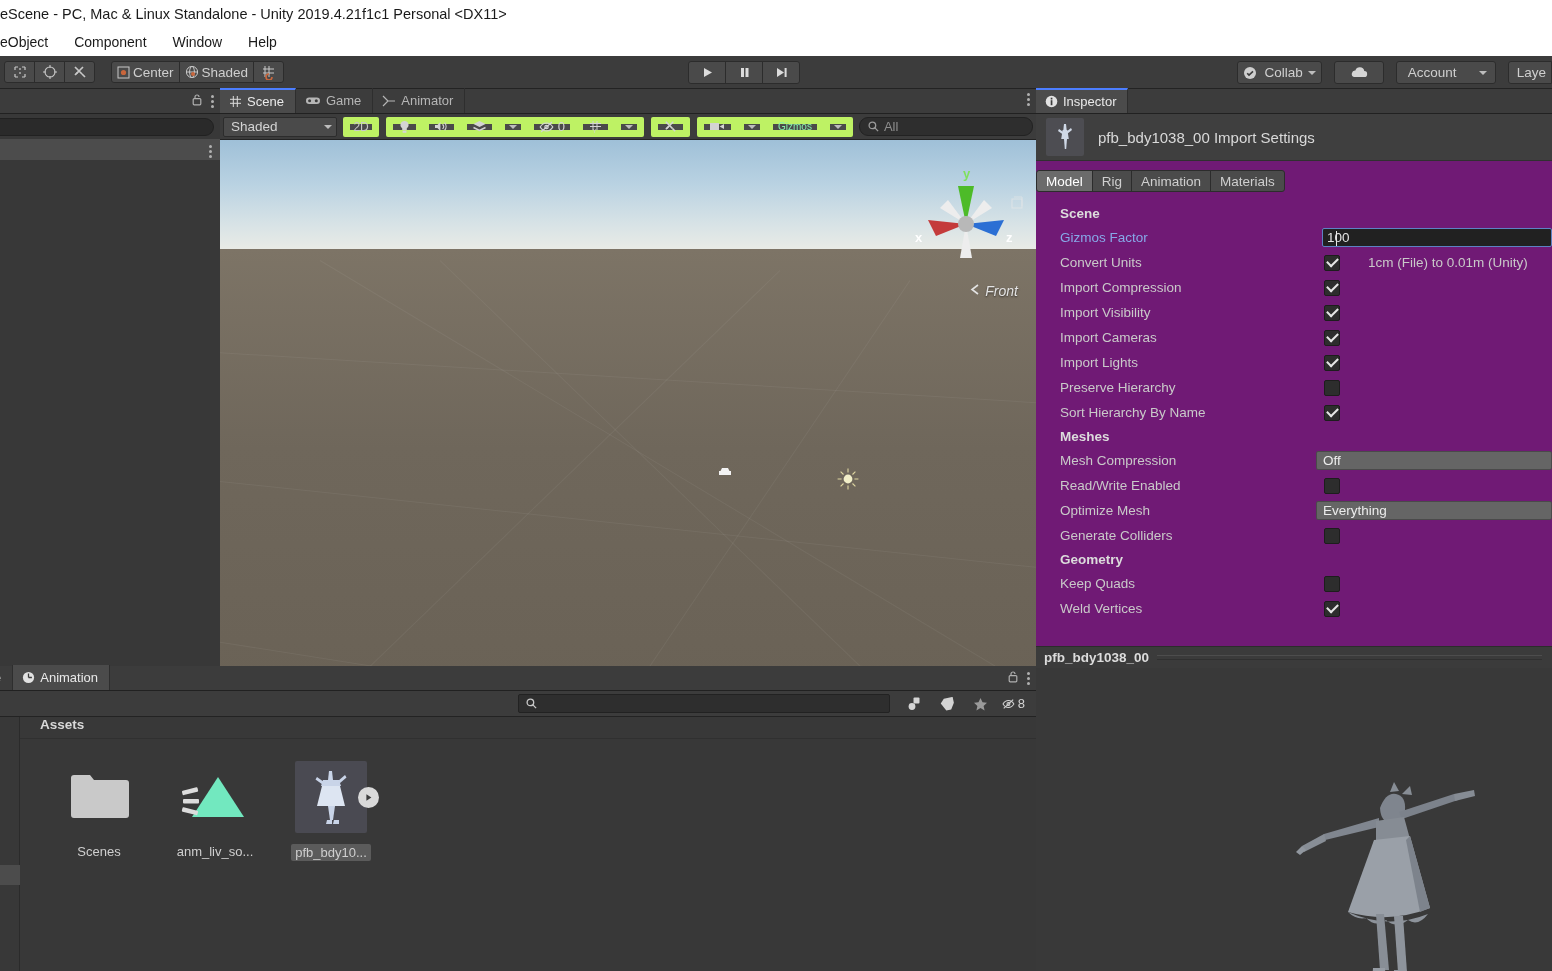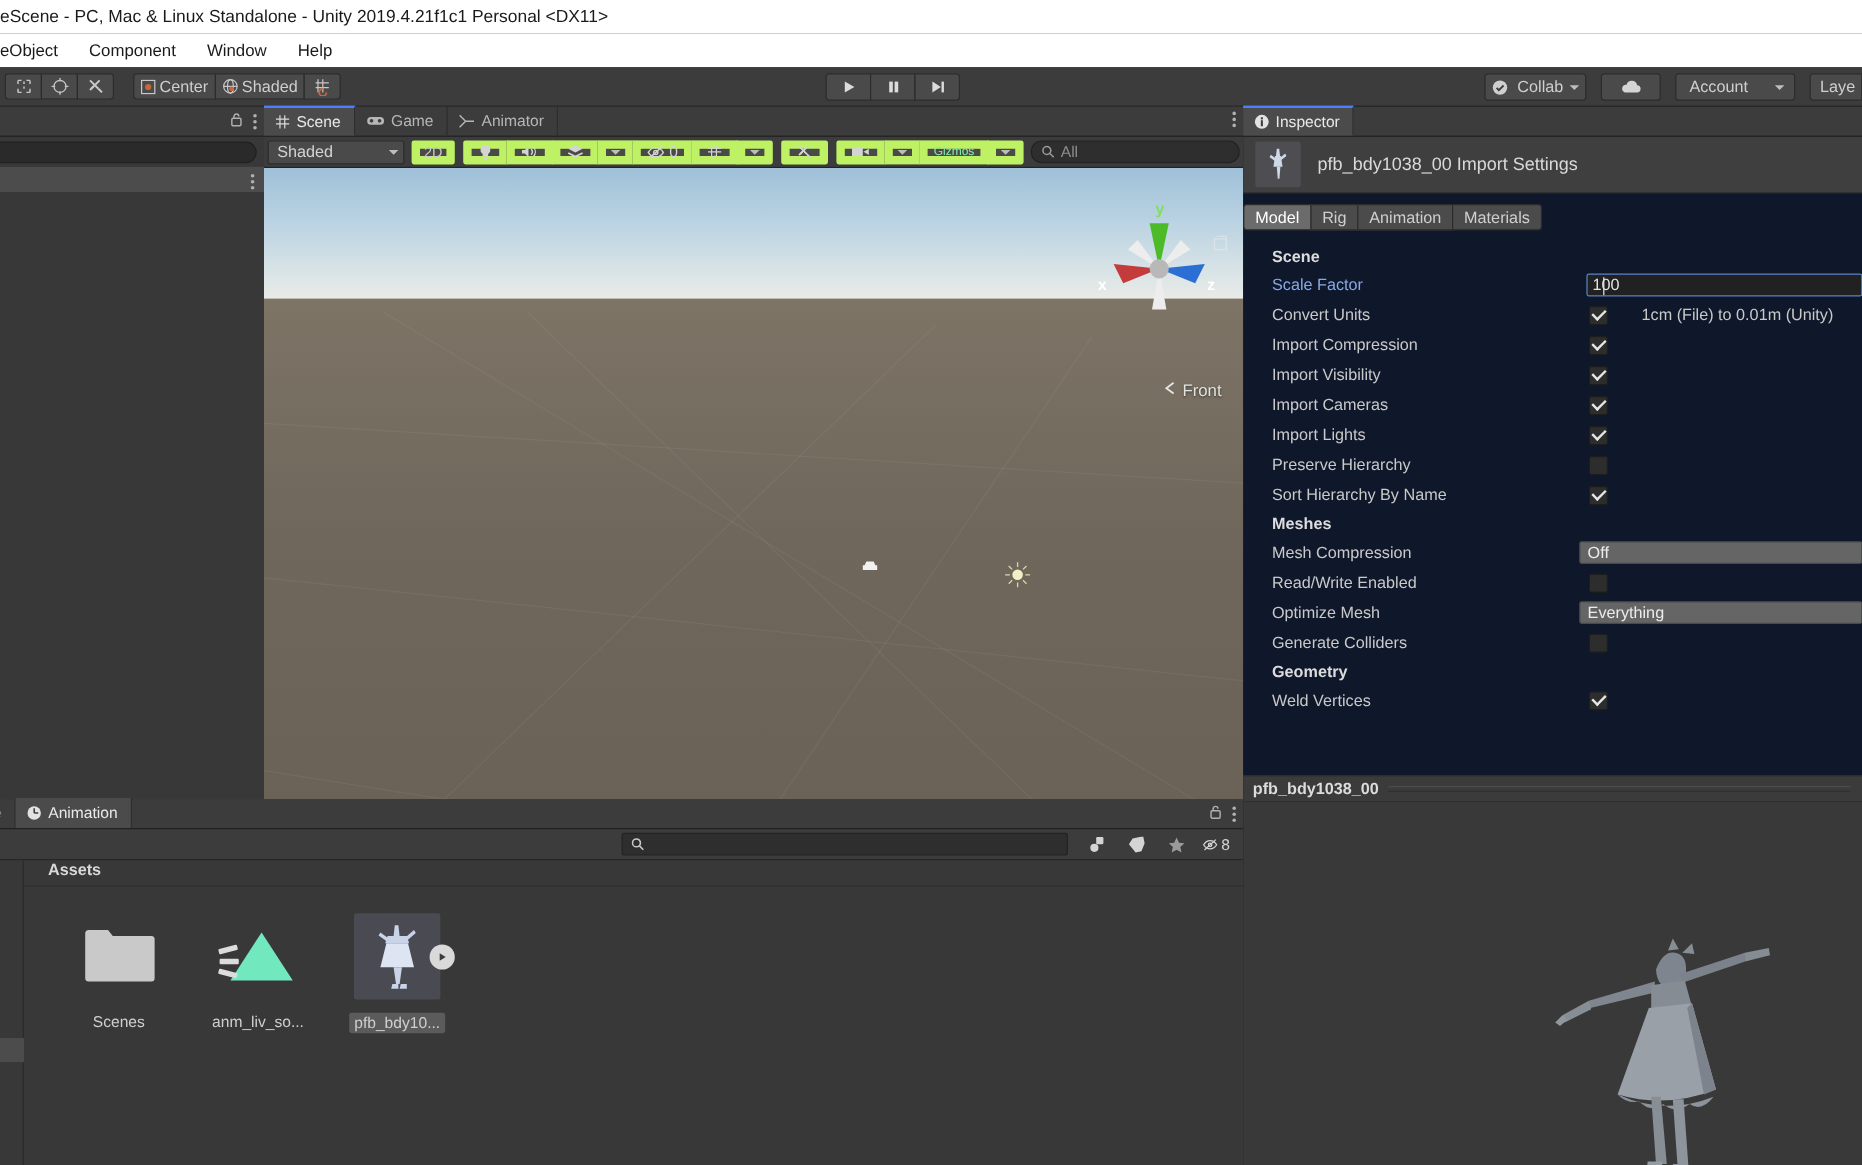--- a/index.html
+++ b/index.html
@@ -130,23 +130,23 @@
   }
   .ground {
     position: absolute; left: 0; top: 109px; width: 100%; height: 442px;
     background: linear-gradient(to bottom,#7d7466 0%, #6f675b 45%, #6a6256 100%);
   }
   .gridline { position: absolute; background: rgba(255,255,255,0.055); height: 1px; transform-origin: left center; }
   .gizmo-cam { position: absolute; left: 498px; top: 326px; width: 14px; height: 12px; }
   .gizmo-light { position: absolute; left: 616px; top: 327px; width: 24px; height: 24px; }
   .axis-gizmo { position: absolute; right: 18px; top: 20px; width: 104px; height: 130px; }
   .front-lbl {
-    position: absolute; right: 18px; top: 177px;
+    position: absolute; right: 18px; top: 143px;
     font-size: 14px; color: #e3e3e3; text-shadow: 0 1px 2px rgba(0,0,0,.6);
-    display: flex; align-items: flex-start; gap: 2px;
+    display: flex; align-items: flex-start; gap: 2px; font-style: italic;
   }
   .persp-icon { position: absolute; right: 12px; top: 56px; width: 14px; height: 15px; opacity: .62; }
 
   
   #project { left: -20px; top: 666px; width: 1056px; height: 305px; background: #383838; }
   .proj-toolbar {
     height: 26px; background: #3c3c3c; display: flex; align-items: center;
     padding-left: 6px; border-bottom: 1px solid #232323;
   }
   .proj-search {
@@ -182,21 +182,21 @@
     white-space: nowrap; overflow: hidden; text-align: center;
   }
   .asset.selected .aname { background: #5b5b5b; padding: 1px 4px; border-radius: 2px; }
   .play-badge {
     position: absolute; right: -12px; top: 26px; width: 21px; height: 21px;
     border-radius: 50%; background: #d9d9d9;
     display: flex; align-items: center; justify-content: center;
   }
 
   
-  #inspector { left: 1036px; top: 89px; width: 516px; height: 882px; background: #0f172a; }
+  #inspector { left: 1036px; top: 89px; width: 516px; height: 882px; background: #701a75; }
   .insp-tabstrip { height: 25px; background: #3c3c3c; display: flex; align-items: flex-end; border-bottom: 1px solid #212121; position: relative;}
   .insp-header {
     height: 47px; background: #3f3f3f; display: flex; align-items: center;
     gap: 14px; padding-left: 10px; border-bottom: 1px solid #303030;
   }
   .insp-icon {
     width: 38px; height: 38px; background: #4d4d52; border-radius: 2px;
     display: flex; align-items: center; justify-content: center;
   }
   .insp-title { font-size: 15px; color: #d9d9d9; }
@@ -753,21 +753,21 @@
       <div class="imp-tab last">
         <span>Materials</span>
       </div>
     </div>
 
     <div class="props">
 
       <div class="sec-head">Scene</div>
 
       <div class="prow">
-        <div class="plabel hl">Scale Factor</div>
+        <div class="plabel hl">Gizmos Factor</div>
         <div class="pval">
           <div class="numfield">
             <span class="caretbar"></span>
             <span>100</span>
           </div>
         </div>
       </div>
 
       <div class="prow">
         <div class="plabel">Convert Units</div>
@@ -840,20 +840,26 @@
       </div>
       <div class="prow">
         <div class="plabel">Generate Colliders</div>
         <div class="pval">
             <div class="checkbox"></div>
           </div>
       </div>
 
       <div class="sec-head">Geometry</div>
 
+      <div class="prow">
+        <div class="plabel">Keep Quads</div>
+        <div class="pval">
+            <div class="checkbox"></div>
+          </div>
+      </div>
       <div class="prow">
         <div class="plabel">Weld Vertices</div>
         <div class="pval">
             <div class="checkbox checked"></div>
           </div>
       </div>
     </div>
 
     <div class="preview-bar">
       <span class="pname">pfb_bdy1038_00</span>

